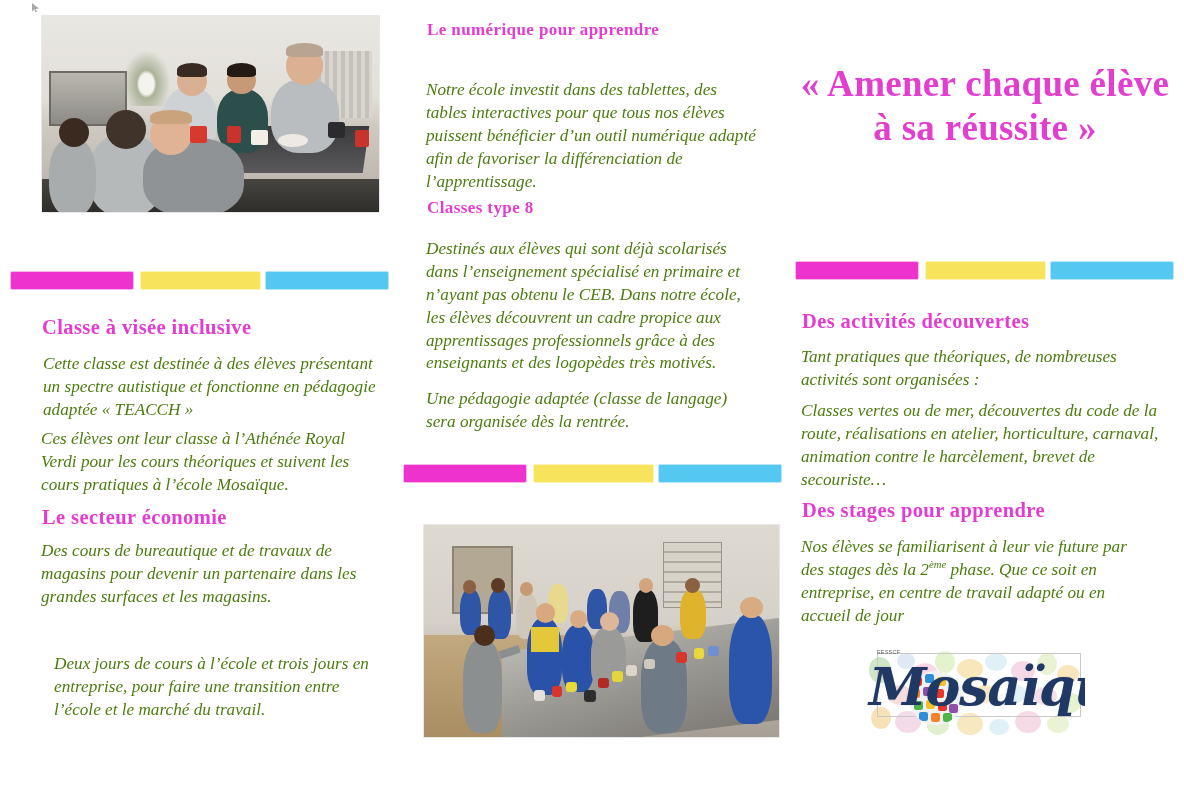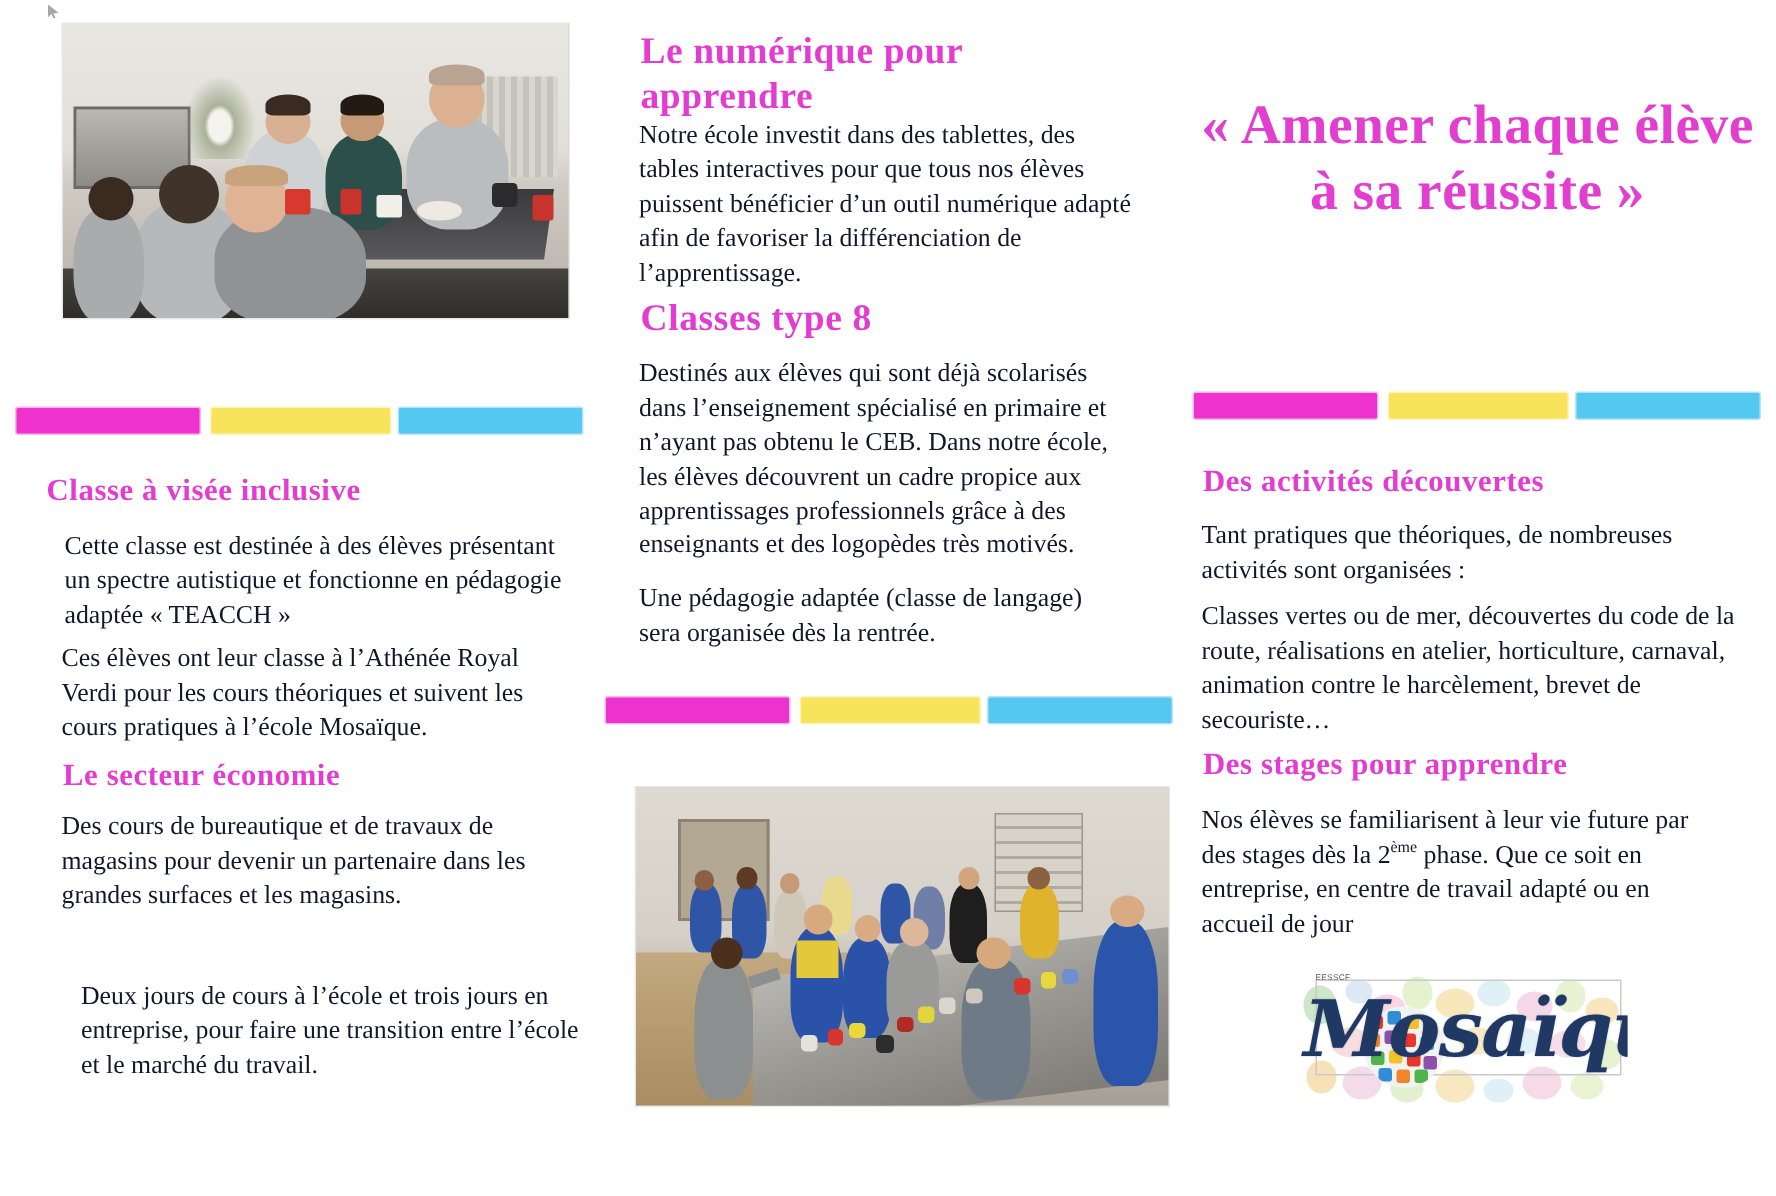--- a/index.html
+++ b/index.html
@@ -34,29 +34,30 @@
   
   h2.heading {
     font-family: "Liberation Serif", "DejaVu Serif", serif;
     font-weight: bold;
     color: #e43cd0;
     margin: 0;
     letter-spacing: 0.4px;
     line-height: 1.18;
   }
   .h-left   { font-size: 20.5px; }
-  .h-mid    { font-size: 25px; }
+  .h-mid    { font-size: 17px; }
   .h-right  { font-size: 20.5px; }
 
   p.body {
     margin: 0;
     font-size: 17.2px;
     line-height: 1.33;
-    color: #0f172a;
+    color: #4d7c0f;
     font-family: "Liberation Serif", "DejaVu Serif", serif;
+    font-style: italic;
   }
 
   
   .bars {
     position: absolute;
     display: flex;
     align-items: center;
   }
   .bar {
     height: 17px;
@@ -234,21 +235,21 @@
         <div style="position:absolute;left:85%;top:54%;width:5%;height:8%;background:#2b2b2d;border-radius:3px;"></div>
       </div>
     </div>
 
     <div class="bars" style="left:11px; top:272px;">
       <div class="bar bar-magenta" style="width:122px;"></div>
       <div class="bar bar-yellow" style="width:119px; margin-left:8px;"></div>
       <div class="bar bar-cyan" style="width:122px; margin-left:6px;"></div>
     </div>
 
-    <h2 class="heading h-left" style="position:absolute; left:31px; top:315px; width:330px;">Classe à visée inclusive</h2>
+    <h2 class="heading h-left" style="position:absolute; left:42px; top:315px; width:330px;">Classe à visée inclusive</h2>
     <p class="body" style="position:absolute; left:43px; top:353px; width:334px;">Cette classe est destinée à des élèves présentant un spectre autistique et fonctionne en pédagogie adaptée « TEACCH »</p>
     <p class="body" style="position:absolute; left:41px; top:428px; width:340px;">Ces élèves ont leur classe à l’Athénée Royal Verdi pour les cours théoriques et suivent les cours pratiques à l’école Mosaïque.</p>
 
     <h2 class="heading h-left" style="position:absolute; left:42px; top:505px; width:330px;">Le secteur économie</h2>
     <p class="body" style="position:absolute; left:41px; top:540px; width:330px;">Des cours de bureautique et de travaux de magasins pour devenir un partenaire dans les grandes surfaces et les magasins.</p>
 
     <p class="body" style="position:absolute; left:54px; top:653px; width:334px;">Deux jours de cours à l’école et trois jours en entreprise, pour faire une transition entre l’école et le marché du travail.</p>
   </div>
 
   <div class="col col-mid">

